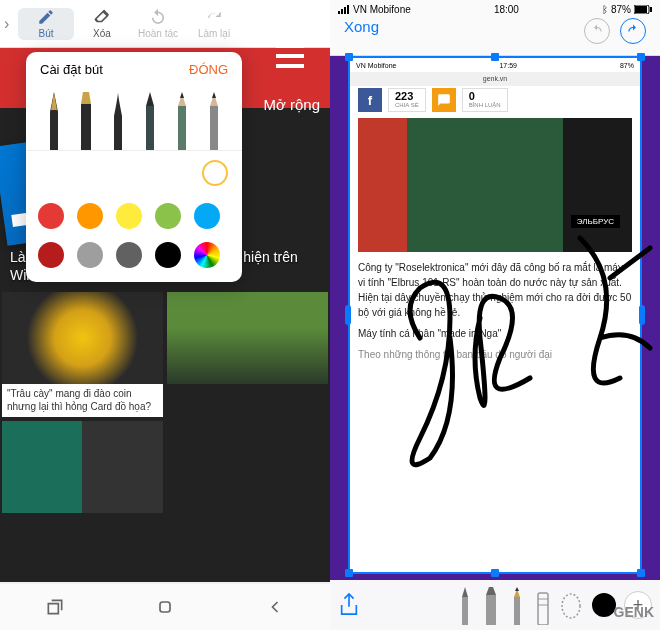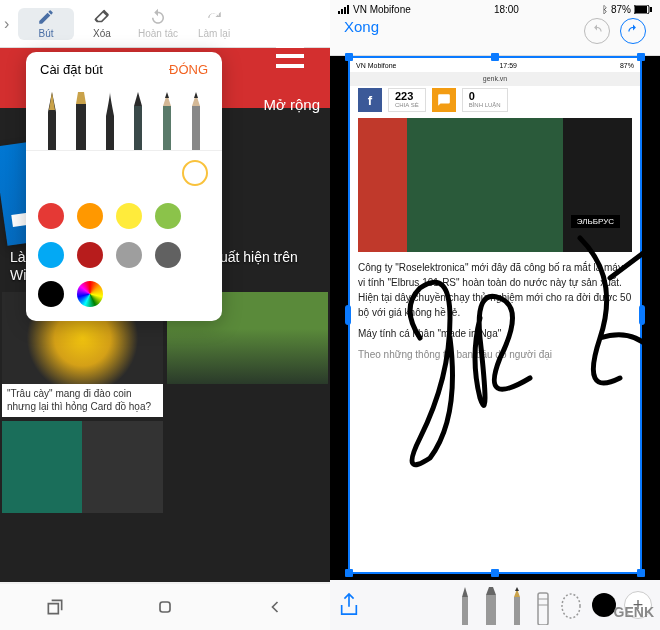--- a/index.html
+++ b/index.html
@@ -1,37 +1,37 @@
 <!DOCTYPE html>
 <html><head>
 <meta charset="utf-8">
 <style>
 *{box-sizing:border-box;margin:0;padding:0;font-family:-apple-system,Helvetica,Arial,sans-serif}
 body{width:660px;height:630px;background:#fff;display:flex;overflow:hidden}
 .phone{width:330px;height:630px;position:relative;overflow:hidden}
 .phone-left{background:#f0f0f0}
-.phone-right{background:#000000}
+.phone-right{background:#4c1d95}
 
 
 .l-toolbar{height:48px;background:#fff;display:flex;align-items:center;padding:0 4px;border-bottom:1px solid #ddd}
 .l-tool{display:flex;flex-direction:column;align-items:center;justify-content:center;width:56px;height:32px;font-size:10px;color:#555}
 .l-tool.sel{background:#e8ecef;border-radius:6px;color:#4a6fa5}
 .l-tool .ic{width:18px;height:18px;margin-bottom:2px}
 .l-tool.dis{color:#bbb}
 
 .l-bg{position:absolute;top:48px;left:0;right:0;bottom:48px;background:#222}
 .l-bg-red{position:absolute;top:0;left:0;right:0;height:60px;background:#d32f2f;display:flex;align-items:center;justify-content:flex-end;padding:0 14px}
 .l-menu-ic{width:28px;height:24px;display:flex;flex-direction:column;justify-content:space-between}
 .l-menu-ic span{height:4px;background:#fff}
 .l-expand{color:#fff;font-size:15px;margin-top:28px;margin-right:-4px}
 .l-article{position:absolute;top:200px;left:10px;right:10px;color:#fff;font-size:14px;line-height:1.3;font-weight:500;text-shadow:0 1px 2px rgba(0,0,0,.8)}
 .l-wordimg{position:absolute;top:90px;left:0;width:120px;height:100px;background:linear-gradient(135deg,#0078d4,#0a5daa);transform:rotate(-8deg);box-shadow:0 4px 10px rgba(0,0,0,.3)}
 .l-wordimg::after{content:"";position:absolute;left:8px;top:70px;width:80px;height:12px;background:#fff}
 
-.pen-popup{position:absolute;top:52px;left:26px;width:196px;background:#fff;border-radius:10px;box-shadow:0 4px 20px rgba(0,0,0,.25);z-index:10}
+.pen-popup{position:absolute;top:52px;left:26px;width:216px;background:#fff;border-radius:10px;box-shadow:0 4px 20px rgba(0,0,0,.25);z-index:10}
 .pp-hdr{display:flex;justify-content:space-between;align-items:center;padding:10px 14px;font-size:13px}
 .pp-close{color:#f26322;font-weight:500}
 .pp-tips{display:flex;justify-content:space-around;align-items:flex-end;height:64px;padding:6px 12px 0;border-bottom:1px solid #eee;overflow:hidden}
 .pp-tip{width:22px;height:58px;position:relative}
 .pp-tip svg{width:100%;height:100%}
 .pp-size{height:44px;display:flex;justify-content:flex-end;align-items:center;padding:0 14px}
 .pp-size-c{width:26px;height:26px;border:2px solid #f9c23c;border-radius:50%}
 .pp-colors{display:flex;flex-wrap:wrap;padding:8px 12px 14px;gap:13px}
 .pp-c{width:26px;height:26px;border-radius:50%}
 

